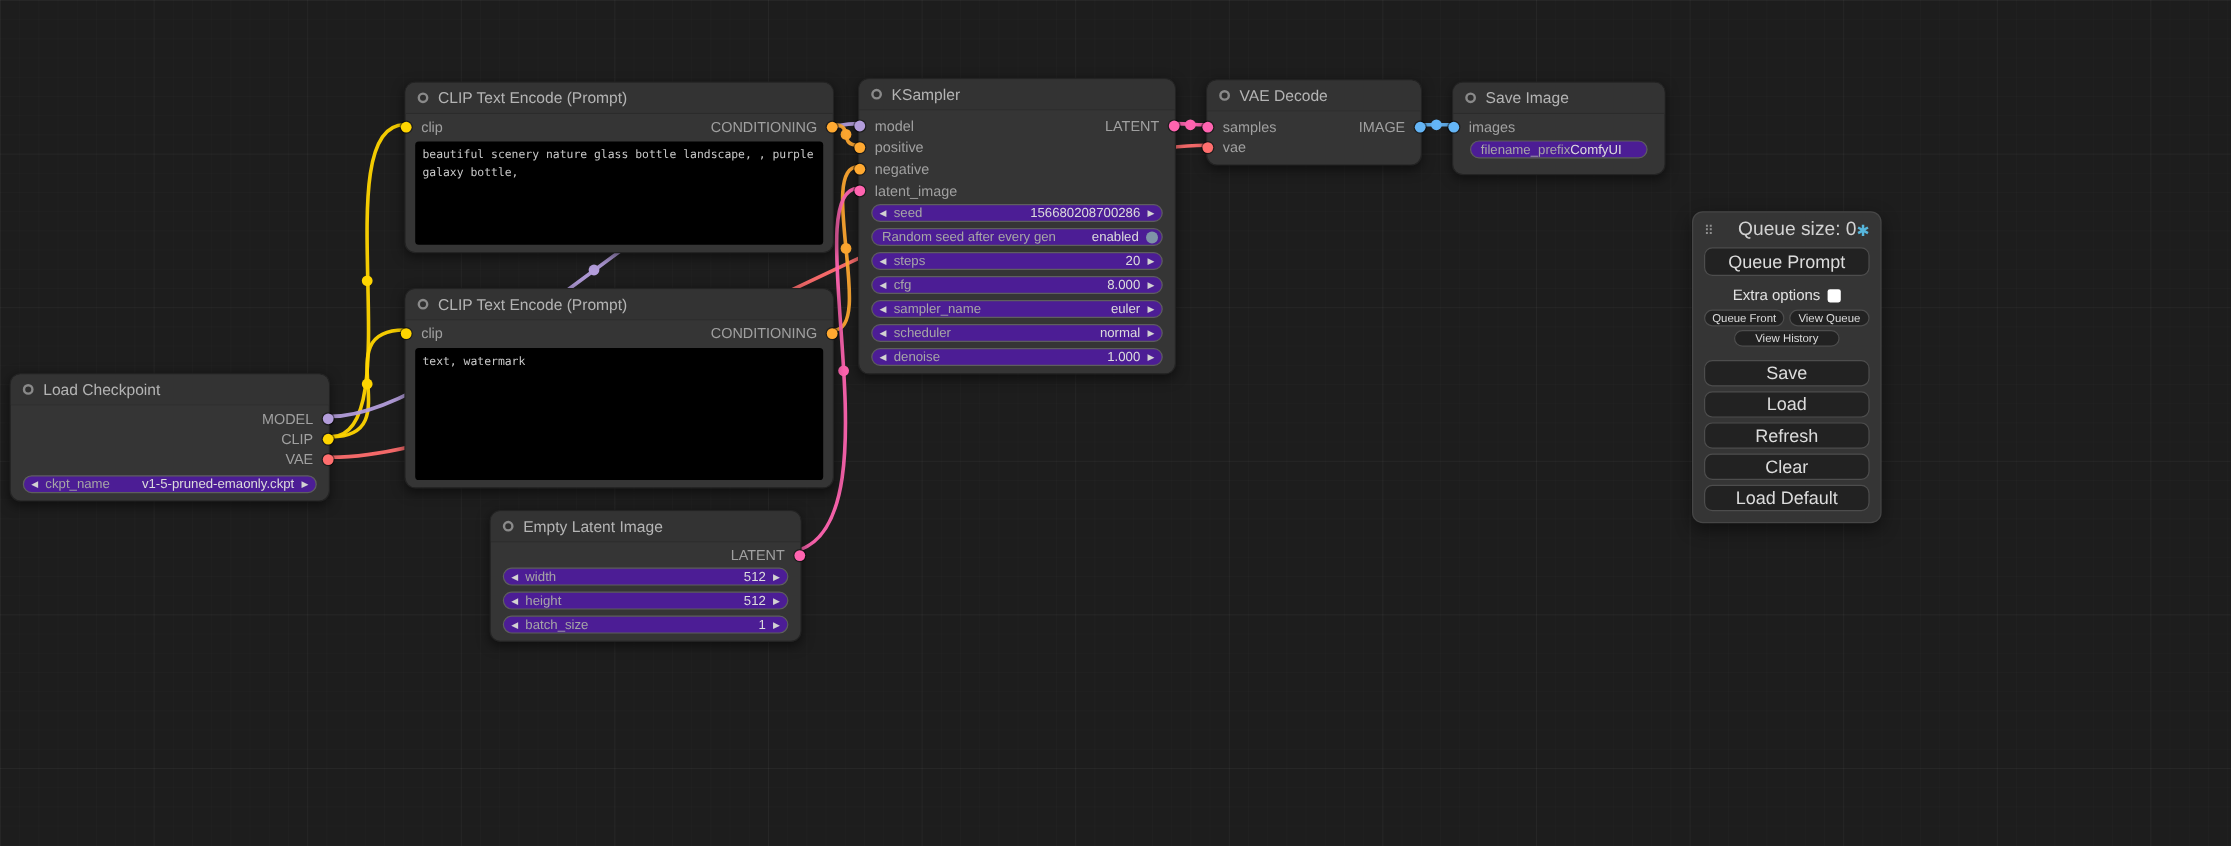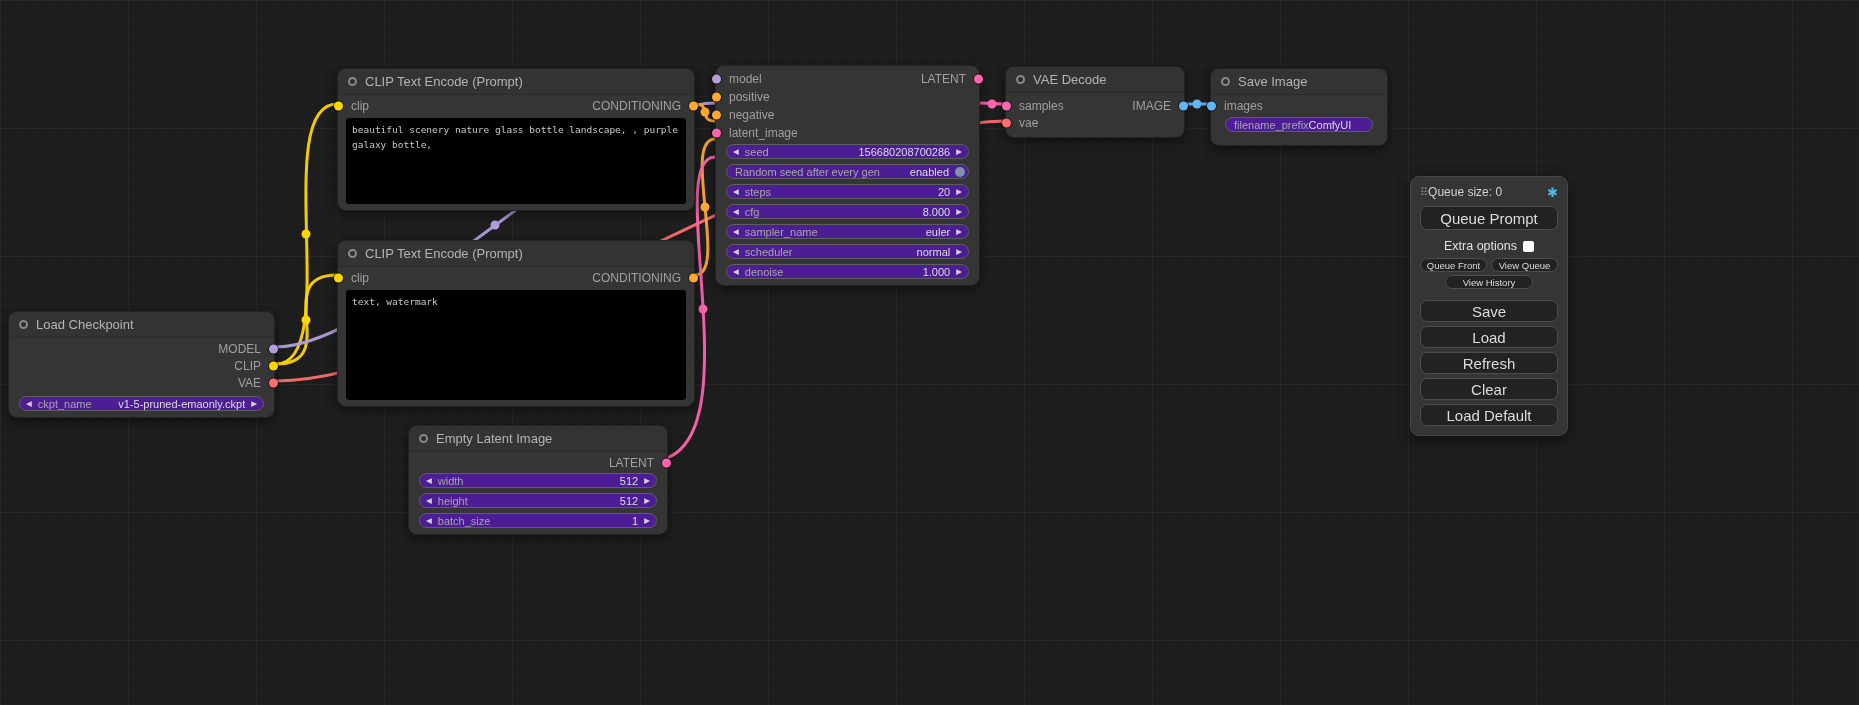--- a/index.html
+++ b/index.html
@@ -45,21 +45,21 @@
   .textarea{margin:4px 8px 0;background:#000000;border-radius:3px;padding:4px 6px;
     font-family:"DejaVu Sans Mono",monospace;font-size:9.5px;line-height:1.6;
     color:#c9c9c9;white-space:pre-wrap;overflow:hidden;box-sizing:border-box;}
 
   
   .queue-panel{position:absolute;left:1410px;top:176px;width:158px;z-index:4;
     background:#353535;border:1px solid #464646;border-radius:9px;
     box-shadow:0 5px 14px rgba(0,0,0,.45);box-sizing:border-box;padding:7px 9px 9px;}
   .qp-header{display:flex;align-items:center;height:16px;}
   .drag{font-size:11px;color:#8f8f8f;cursor:grab;}
-  .qp-title{flex:1;text-align:left;font-size:12px;color:#d2d2d2;}
+  .qp-title{flex:1;text-align:right;font-size:16px;color:#d2d2d2;}
   .gear{color:var(--accent);font-size:13px;cursor:pointer;}
   .btn{display:block;background:#222;border:1px solid #4d4d4d;color:#dcdcdc;
     border-radius:7px;font-family:"Liberation Sans",sans-serif;cursor:pointer;}
   .btn.big{width:100%;height:24px;font-size:15px;margin-top:6px;}
   .extra-row{display:flex;justify-content:center;align-items:center;gap:6px;
     margin-top:9px;font-size:12.5px;color:#e2e2e2;}
   .checkbox{width:11px;height:11px;background:#ffffff;border-radius:2px;cursor:pointer;}
   .small-row{display:flex;gap:4px;margin-top:5px;}
   .small-row.center{justify-content:center;margin-top:3px;}
   .btn.small{flex:1;font-size:9.5px;height:14px;border-radius:8px;padding:0 4px;line-height:11px;}
@@ -177,20 +177,24 @@
       <div class="widget">
         <span class="arrow">◀</span>
         <span class="wlabel">batch_size</span>
         <span class="wvalue">1</span>
         <span class="arrow">▶</span>
       </div>
     </div>
   </div>
 
   <div class="node" style="left:715px;top:65px;width:265px;">
+    <div class="node-title">
+      <span class="title-dot"></span>
+      <span>KSampler</span>
+    </div>
     <div class="node-body pt4">
       <div class="slot-row h18">
         <span class="pdot l" style="background:var(--model)"></span>
         <span class="slot-label in">model</span>
         <span class="slot-label out">LATENT</span>
         <span class="pdot r" style="background:var(--latent)"></span>
       </div>
       <div class="slot-row h18">
         <span class="pdot l" style="background:var(--conditioning)"></span>
         <span class="slot-label in">positive</span>

